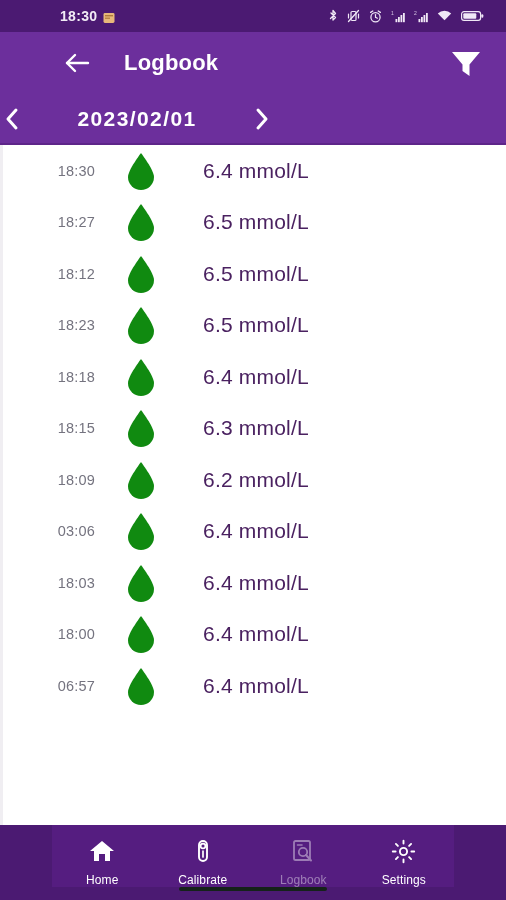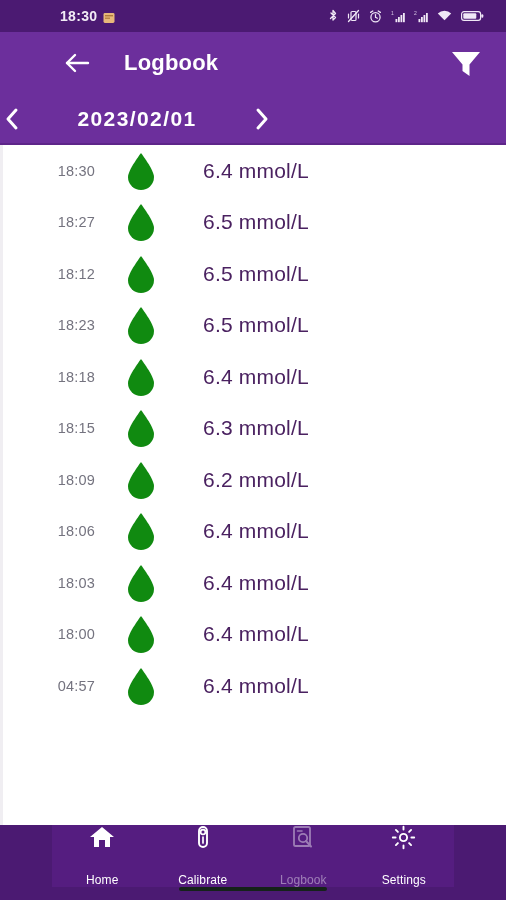--- a/index.html
+++ b/index.html
@@ -177,21 +177,21 @@
     height: 62px;
     background: #551d80;
     display: flex;
     align-items: center;
   }
   .nav-item {
     flex: 1 1 0;
     display: flex;
     flex-direction: column;
     align-items: center;
-    justify-content: space-between;
+    justify-content: flex-end;
     gap: 10px;
     cursor: pointer;
     color: #ffffff;
     height: 100%;
   }
   .nav-item.dimmed { opacity: 0.42; }
   .nav-icon {
     height: 24px;
     display: flex;
     align-items: center;
@@ -372,21 +372,21 @@
       <div class="reading-row">
         <div class="row-time">18:09</div>
         <div class="row-drop">
           <svg width="34" height="40" viewBox="0 0 34 40">
             <path d="M17 2 C17 2 30 19 30 26 A13 13 0 0 1 4 26 C4 19 17 2 17 2 Z" fill="#108a10"></path>
           </svg>
         </div>
         <div class="row-value">6.2 mmol/L</div>
       </div>
       <div class="reading-row">
-        <div class="row-time">18:06</div>
+        <div class="row-time">03:06</div>
         <div class="row-drop">
           <svg width="34" height="40" viewBox="0 0 34 40">
             <path d="M17 2 C17 2 30 19 30 26 A13 13 0 0 1 4 26 C4 19 17 2 17 2 Z" fill="#108a10"></path>
           </svg>
         </div>
         <div class="row-value">6.4 mmol/L</div>
       </div>
       <div class="reading-row">
         <div class="row-time">18:03</div>
         <div class="row-drop">
@@ -399,21 +399,21 @@
       <div class="reading-row">
         <div class="row-time">18:00</div>
         <div class="row-drop">
           <svg width="34" height="40" viewBox="0 0 34 40">
             <path d="M17 2 C17 2 30 19 30 26 A13 13 0 0 1 4 26 C4 19 17 2 17 2 Z" fill="#108a10"></path>
           </svg>
         </div>
         <div class="row-value">6.4 mmol/L</div>
       </div>
       <div class="reading-row">
-        <div class="row-time">04:57</div>
+        <div class="row-time">06:57</div>
         <div class="row-drop">
           <svg width="34" height="40" viewBox="0 0 34 40">
             <path d="M17 2 C17 2 30 19 30 26 A13 13 0 0 1 4 26 C4 19 17 2 17 2 Z" fill="#108a10"></path>
           </svg>
         </div>
         <div class="row-value">6.4 mmol/L</div>
       </div>
     </div>
 
   <div id="bottom-nav">

